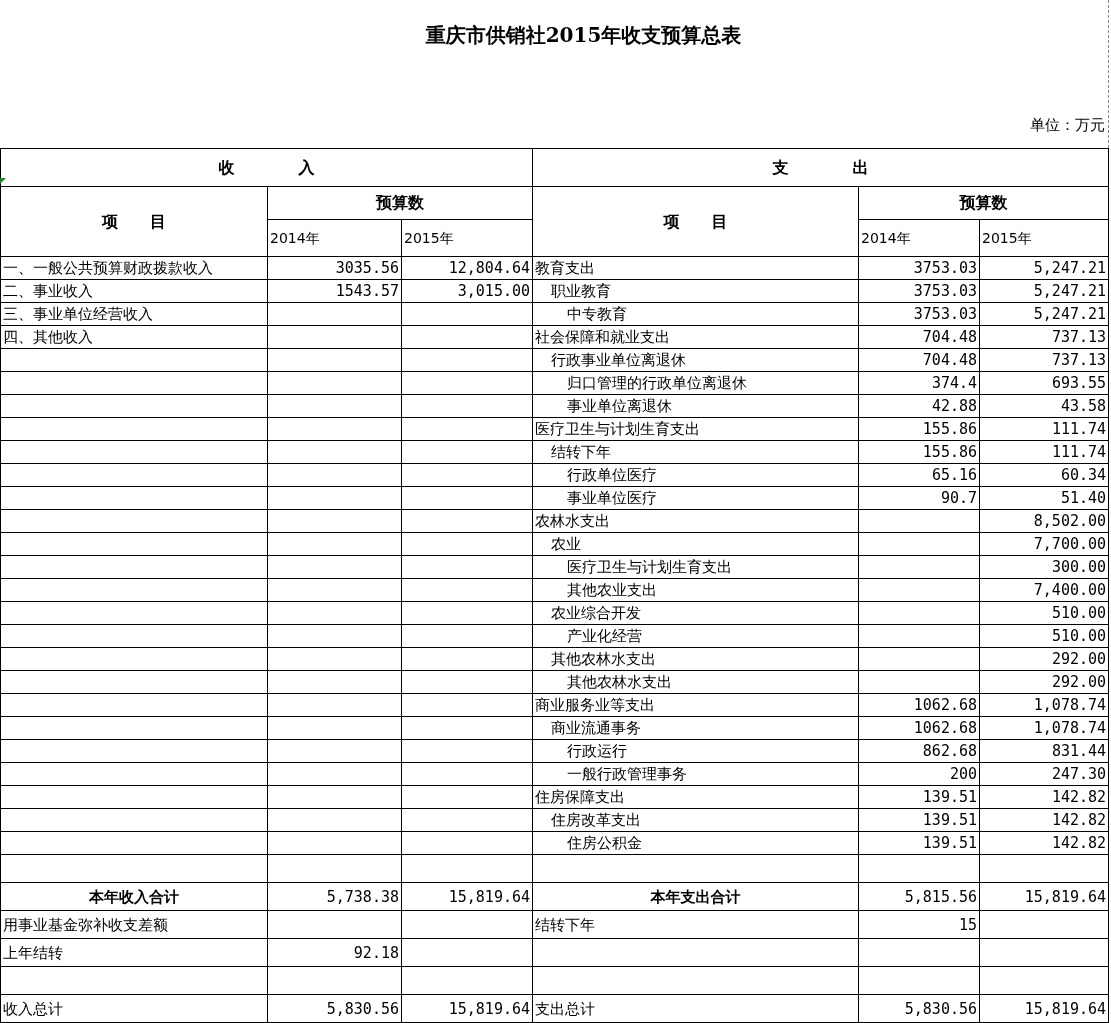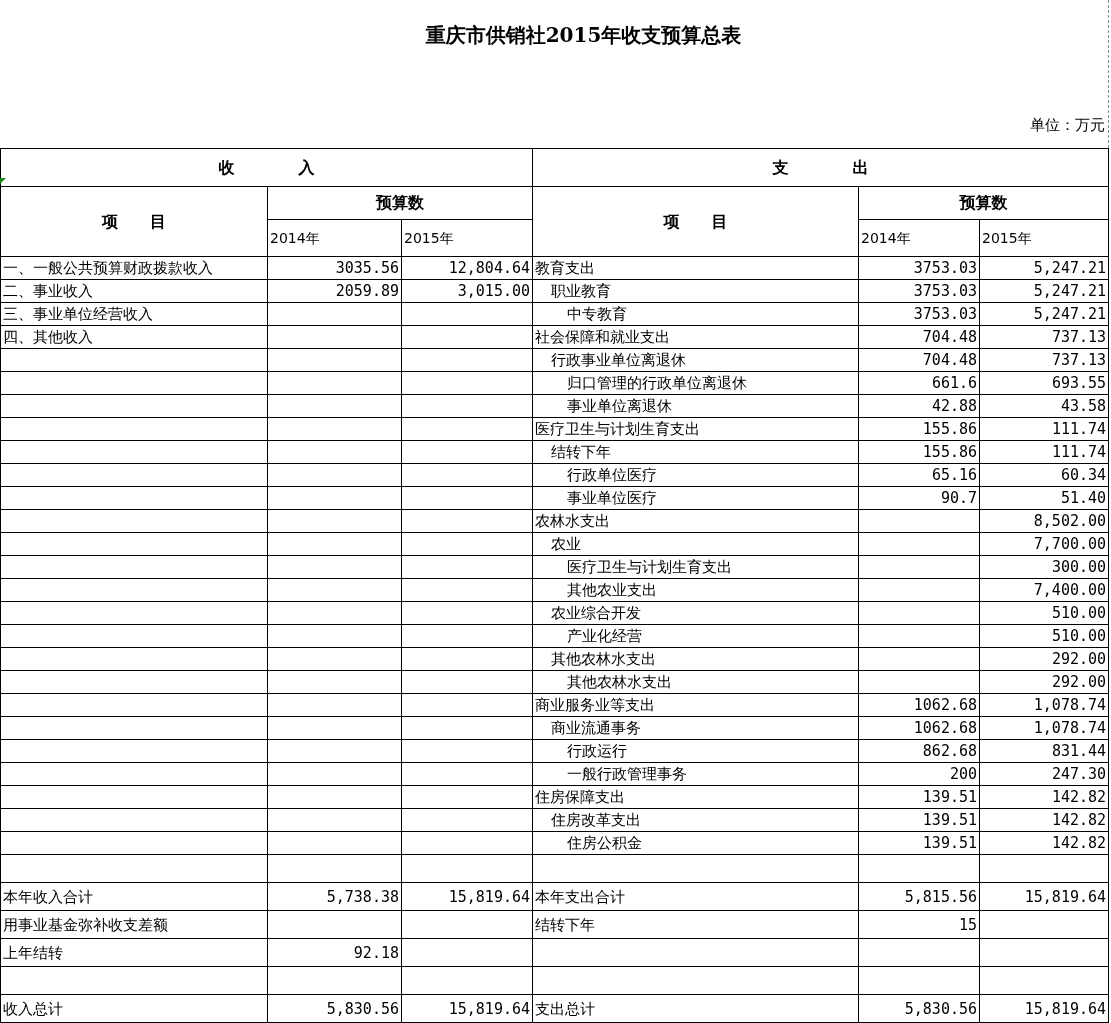--- a/index.html
+++ b/index.html
@@ -11,21 +11,21 @@
   table.sheet { position:absolute; left:0; top:148px; border-collapse:collapse; table-layout:fixed;
                 width:1108px; }
   table.sheet td { border:1px solid #000; padding:0 2px; font-size:15px; white-space:nowrap;
                    overflow:hidden; height:22px; line-height:20px; }
   table.sheet td.hd { font-weight:bold; text-align:center; font-family:"DejaVu Serif", serif; font-size:16px; }
   table.sheet td.yr { text-align:left; font-size:14px; }
   td.num { text-align:right; font-family:"DejaVu Sans Mono", monospace; font-size:14px; }
   td.l1 { padding-left:2px; }
   td.l2 { padding-left:18px !important; }
   td.l3 { padding-left:34px !important; }
-  td.center { text-align:left; }
+  td.center { text-align:center;font-weight:bold; }
   tr.big td { height:27px; }
   .pb-vertical { position:absolute; left:1108px; top:0; height:1023px; border-left:1px dashed #888; }
   .green-mark { position:absolute; left:0; top:178px; width:0; height:0;
                 border-top:6px solid #1a8a1a; border-right:6px solid transparent; }
 </style>
 </head>
 <body>
 
 <div class="title">重庆市供销社2015年收支预算总表</div>
 <div class="unit">单位：万元</div>
@@ -60,21 +60,21 @@
   <tr>
         <td class="l1">一、一般公共预算财政拨款收入</td>
         <td class="num">3035.56</td>
         <td class="num">12,804.64</td>
         <td class="l1">教育支出</td>
         <td class="num">3753.03</td>
         <td class="num">5,247.21</td>
       </tr>
       <tr>
         <td class="l1">二、事业收入</td>
-        <td class="num">2059.89</td>
+        <td class="num">1543.57</td>
         <td class="num">3,015.00</td>
         <td class="l2">职业教育</td>
         <td class="num">3753.03</td>
         <td class="num">5,247.21</td>
       </tr>
       <tr>
         <td class="l1">三、事业单位经营收入</td>
         <td class="num"></td>
         <td class="num"></td>
         <td class="l3">中专教育</td>
@@ -95,21 +95,21 @@
         <td class="num"></td>
         <td class="l2">行政事业单位离退休</td>
         <td class="num">704.48</td>
         <td class="num">737.13</td>
       </tr>
       <tr>
         <td class="l1"></td>
         <td class="num"></td>
         <td class="num"></td>
         <td class="l3">归口管理的行政单位离退休</td>
-        <td class="num">661.6</td>
+        <td class="num">374.4</td>
         <td class="num">693.55</td>
       </tr>
       <tr>
         <td class="l1"></td>
         <td class="num"></td>
         <td class="num"></td>
         <td class="l3">事业单位离退休</td>
         <td class="num">42.88</td>
         <td class="num">43.58</td>
       </tr>

